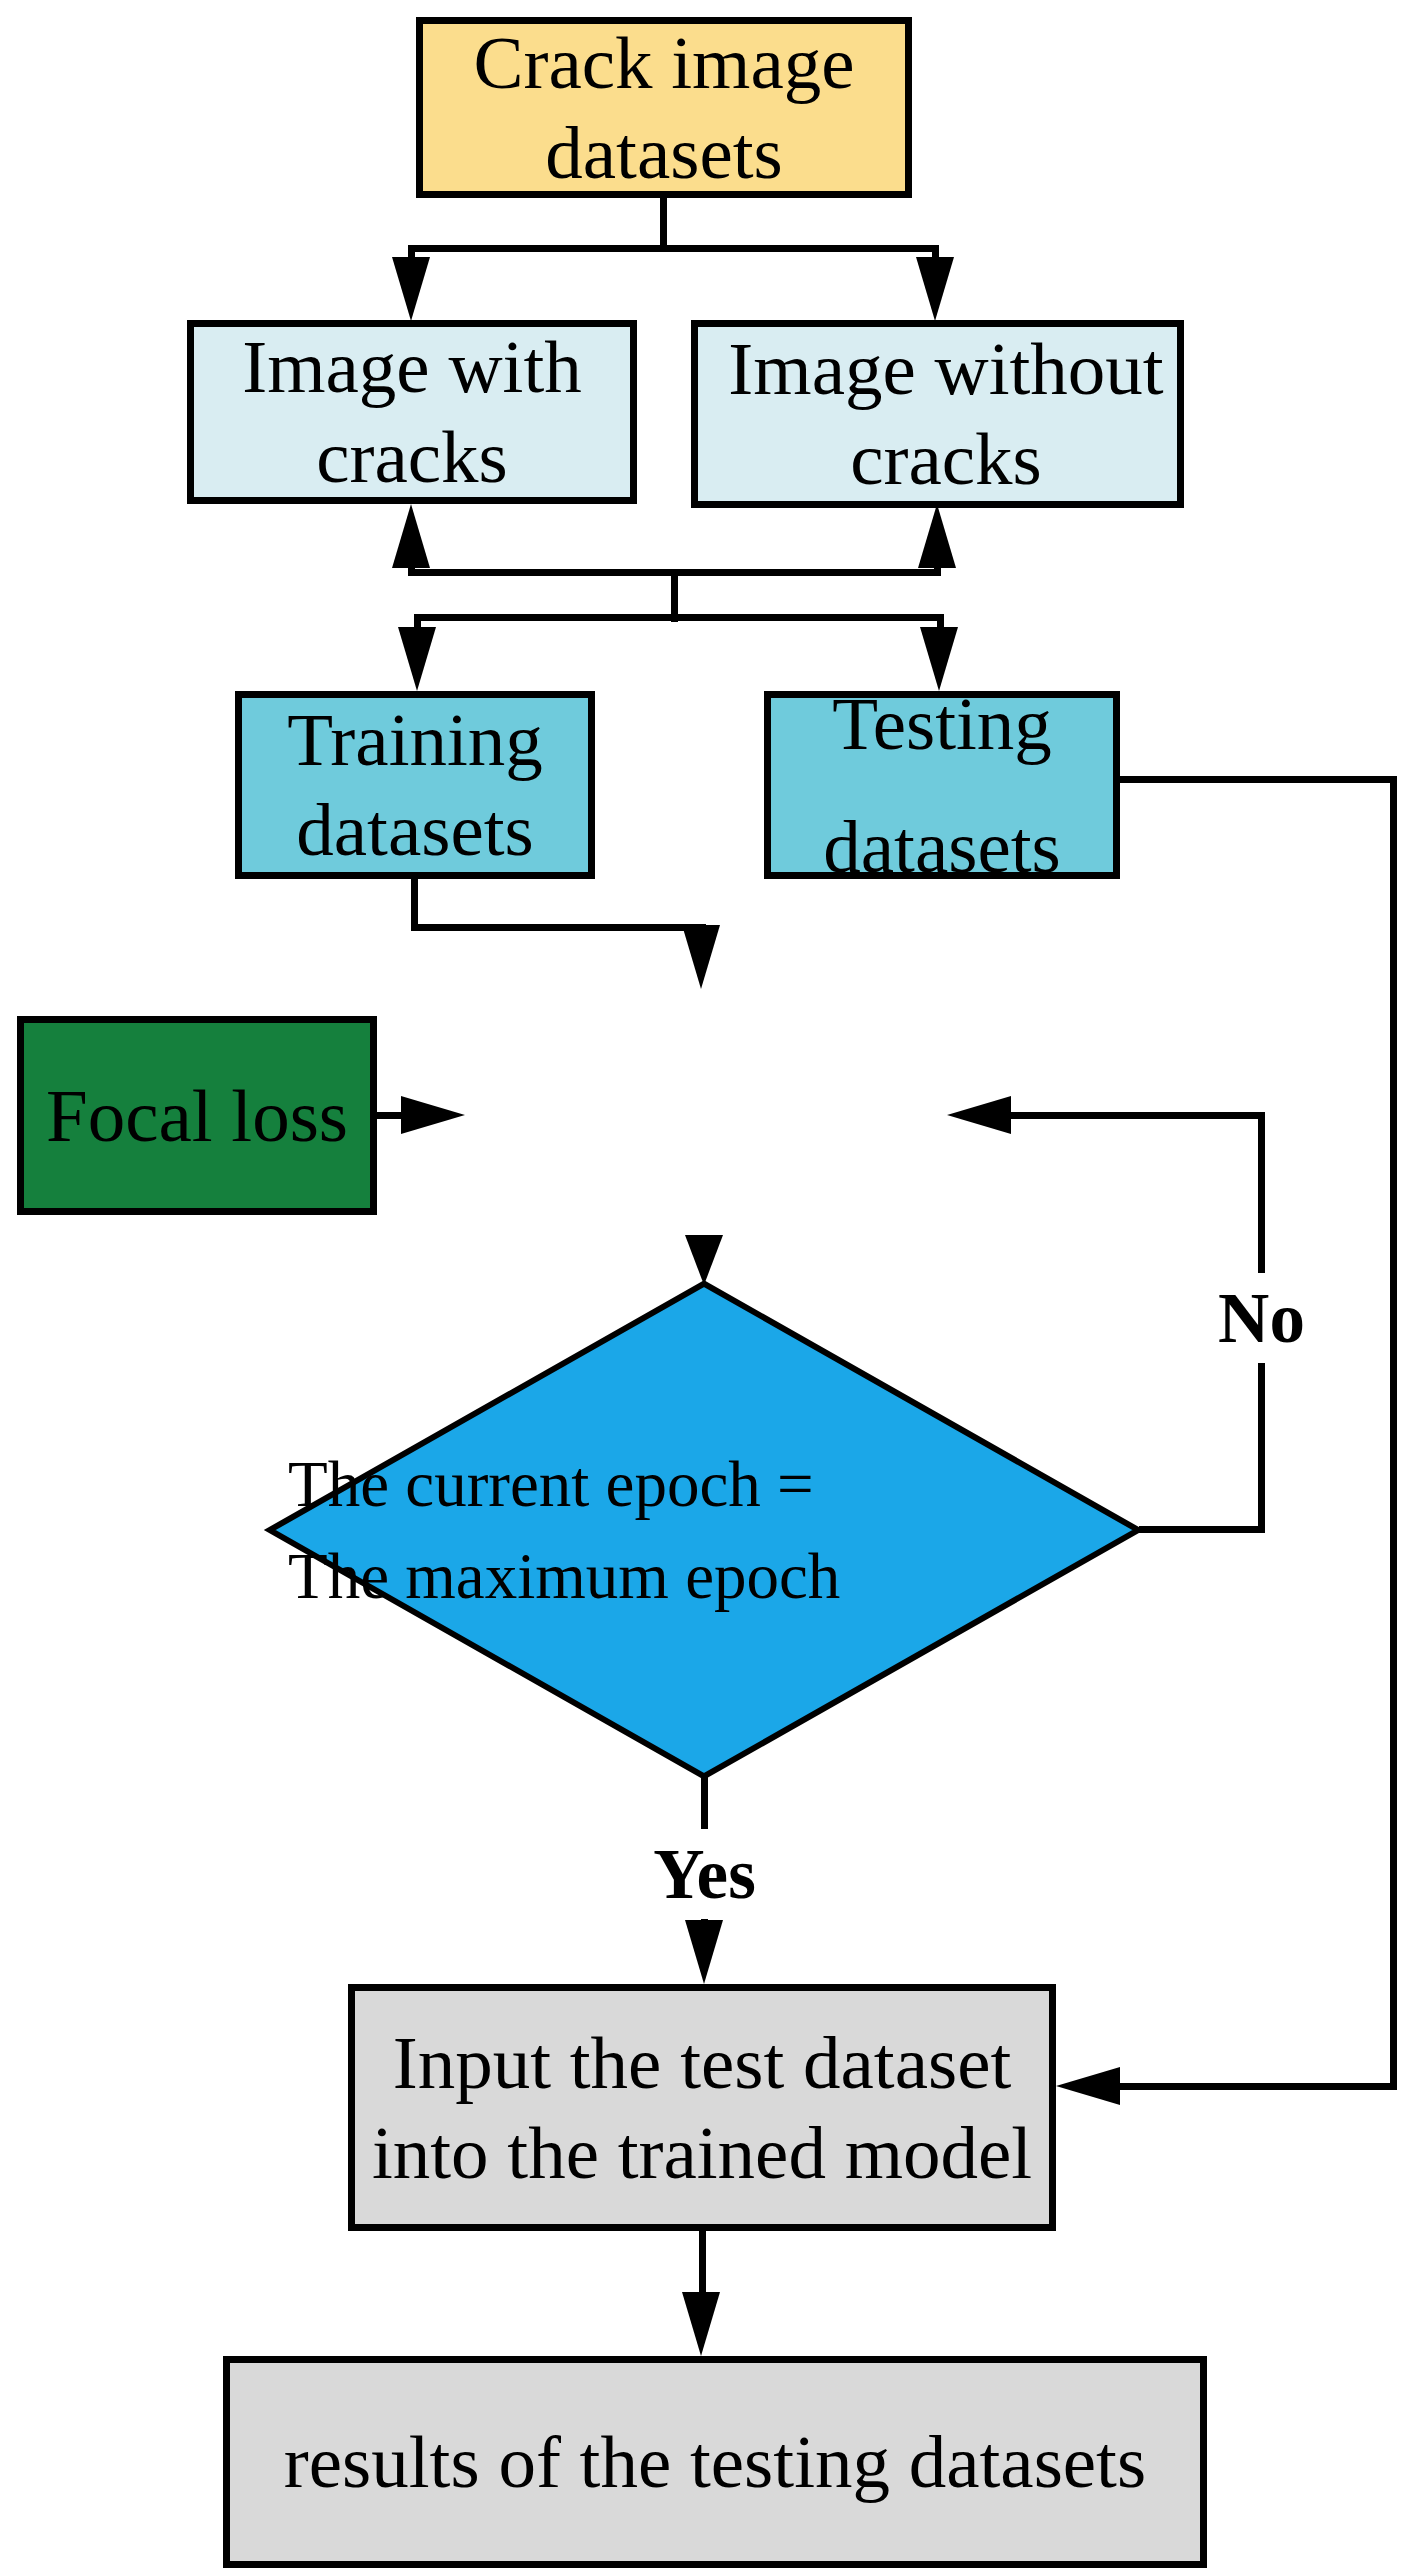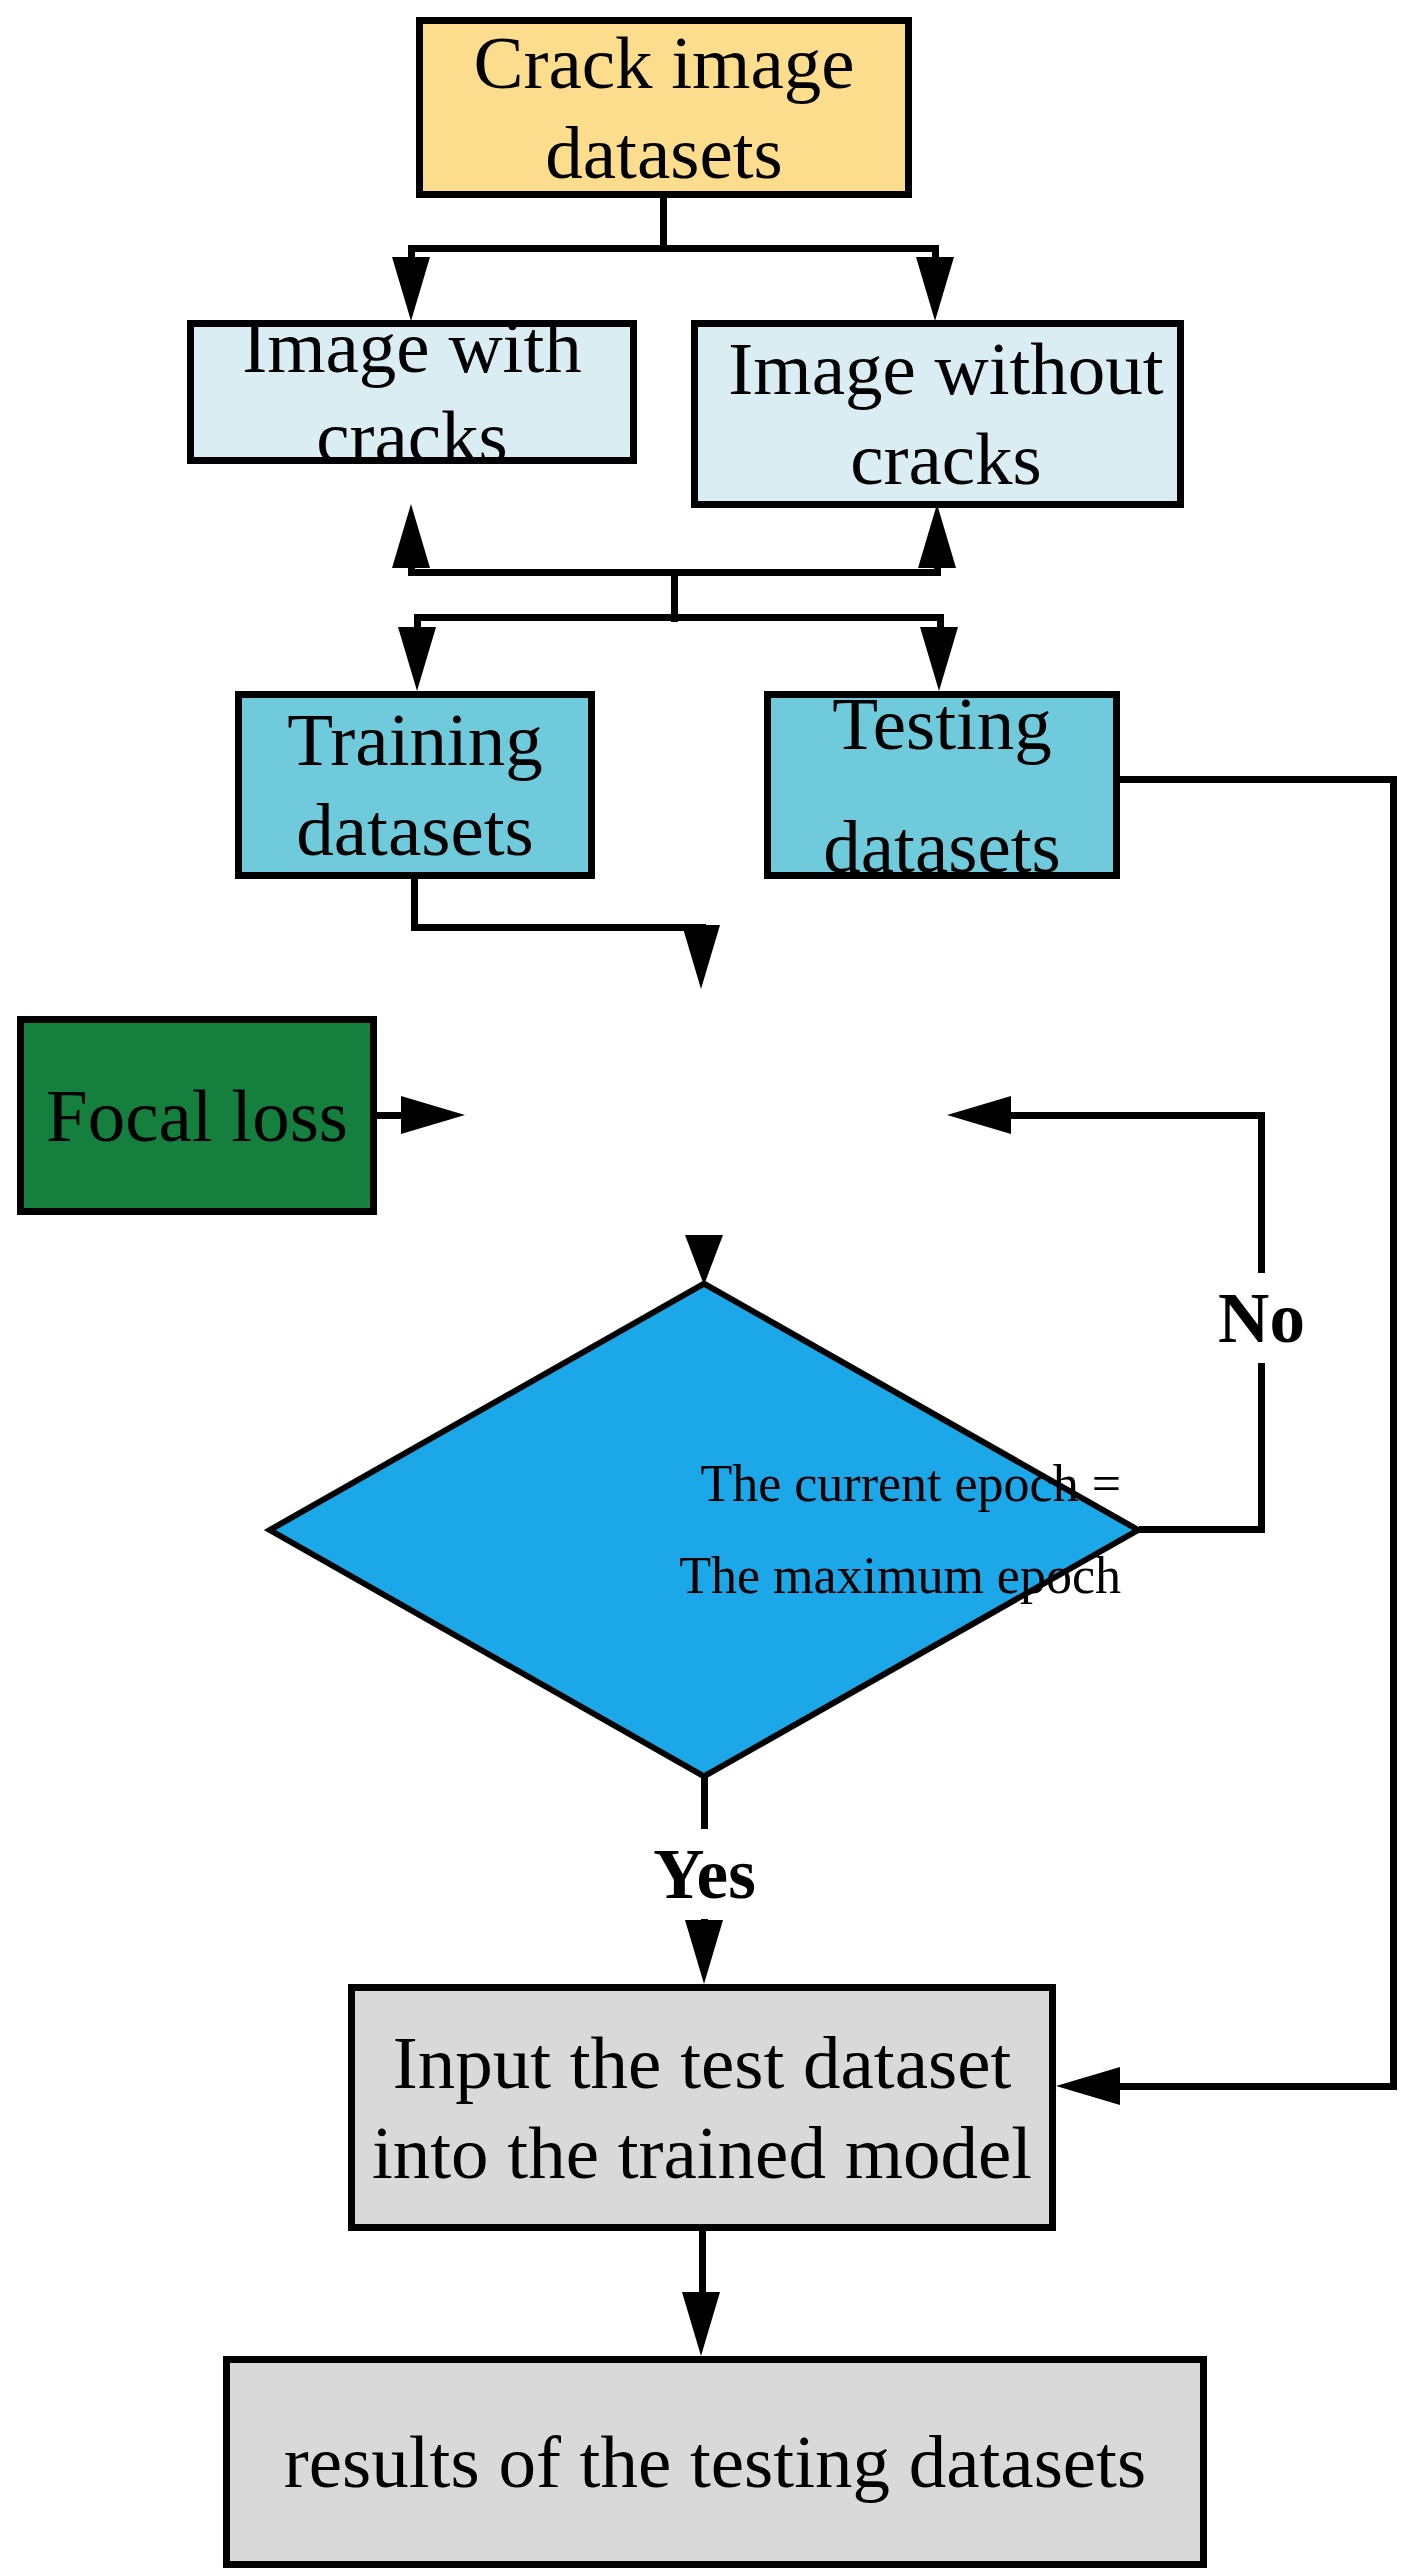--- a/index.html
+++ b/index.html
@@ -35,34 +35,34 @@
     position:absolute;
     background:#ffffff;
     font-size:71px;
     line-height:90px;
     text-align:center;
     font-weight:bold;
   }
   #diamond-svg{position:absolute;left:263px;top:1275px;}
   #diamond-label{
     position:absolute;left:288px;top:1438px;width:833px;
-    font-size:52px;line-height:92px;text-align:right;
+    font-size:65px;line-height:92px;text-align:left;
   }
 </style>
 </head>
 <body>
 
 <div id="canvas">
 
   <div class="node" style="left: 416px; top: 17px; width: 496px; height: 181px; background-color: rgb(251, 221, 141);">
     <div class="nl">Crack image</div>
     <div class="nl">datasets</div>
   </div>
 
-  <div class="node" style="left: 187px; top: 320px; width: 450px; height: 144px; background-color: rgb(217, 237, 242);">
+  <div class="node" style="left: 187px; top: 320px; width: 450px; height: 184px; background-color: rgb(217, 237, 242);">
     <div class="nl">Image with</div>
     <div class="nl">cracks</div>
   </div>
 
   <div class="node" style="left: 691px; top: 320px; width: 493px; height: 188px; background-color: rgb(217, 237, 242); padding-left: 17px;">
     <div class="nl">Image without</div>
     <div class="nl">cracks</div>
   </div>
 
   <div class="node" style="left: 235px; top: 691px; width: 360px; height: 188px; background-color: rgb(111, 203, 220);">

